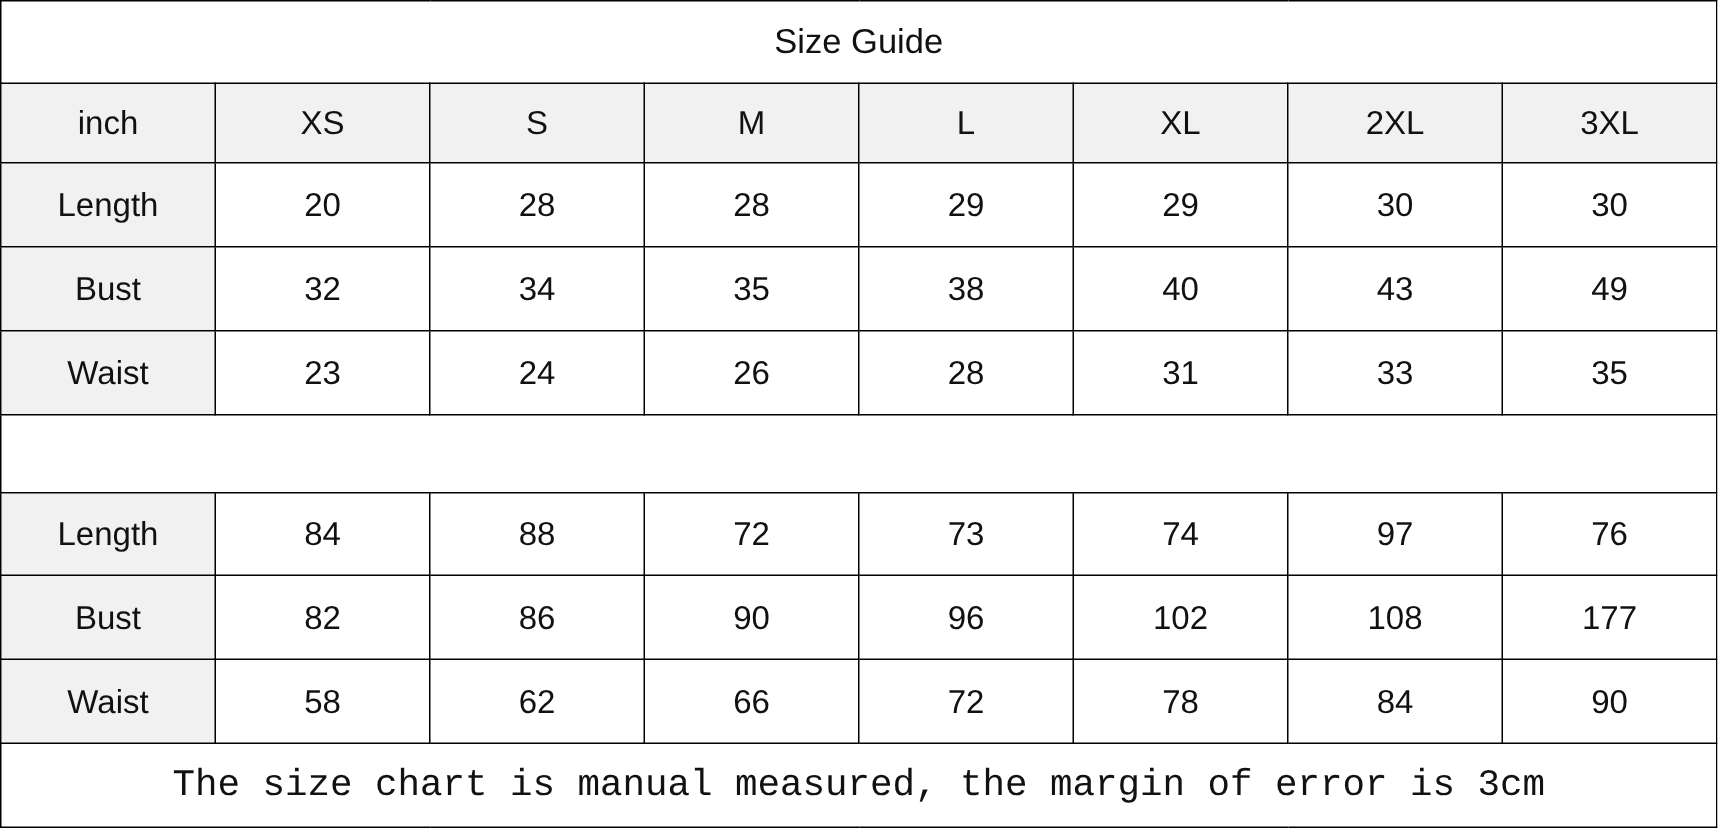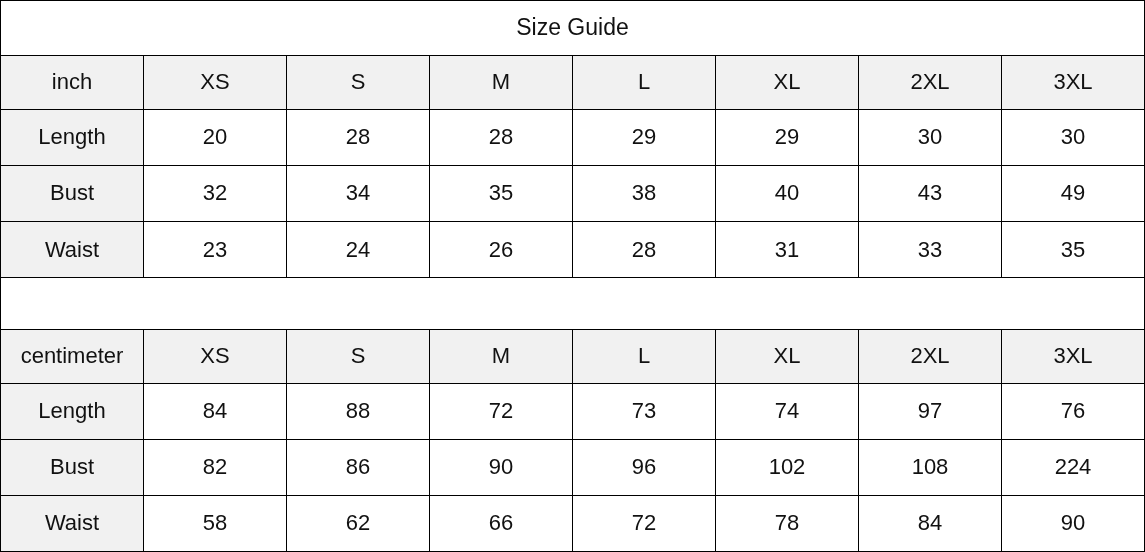--- a/index.html
+++ b/index.html
@@ -111,58 +111,51 @@
     <td>28</td>
     <td>31</td>
     <td>33</td>
     <td>35</td>
   </tr>
 
   <tr class="gap-row">
     <td colspan="8"></td>
   </tr>
 
-  <tr class="head-row">
-    <td class="hd">centimeter</td>
-    <td class="hd">XS</td>
-    <td class="hd">S</td>
-    <td class="hd">M</td>
-    <td class="hd">L</td>
-    <td class="hd">XL</td>
-    <td class="hd">2XL</td>
-    <td class="hd">3XL</td>
-  </tr>
 
   <tr class="data-row">
     <td class="hd">Length</td>
     <td>84</td>
     <td>88</td>
     <td>72</td>
     <td>73</td>
     <td>74</td>
     <td>97</td>
     <td>76</td>
   </tr>
 
   <tr class="data-row">
     <td class="hd">Bust</td>
     <td>82</td>
     <td>86</td>
     <td>90</td>
     <td>96</td>
     <td>102</td>
     <td>108</td>
-    <td>224</td>
+    <td>177</td>
   </tr>
 
   <tr class="data-row">
     <td class="hd">Waist</td>
     <td>58</td>
     <td>62</td>
     <td>66</td>
     <td>72</td>
     <td>78</td>
     <td>84</td>
     <td>90</td>
   </tr>
 
+  <tr class="footer-row">
+    <td colspan="8">The size chart is manual measured, the margin of error is 3cm</td>
+  </tr>
 </tbody>
   </table>
 
 </body></html>

